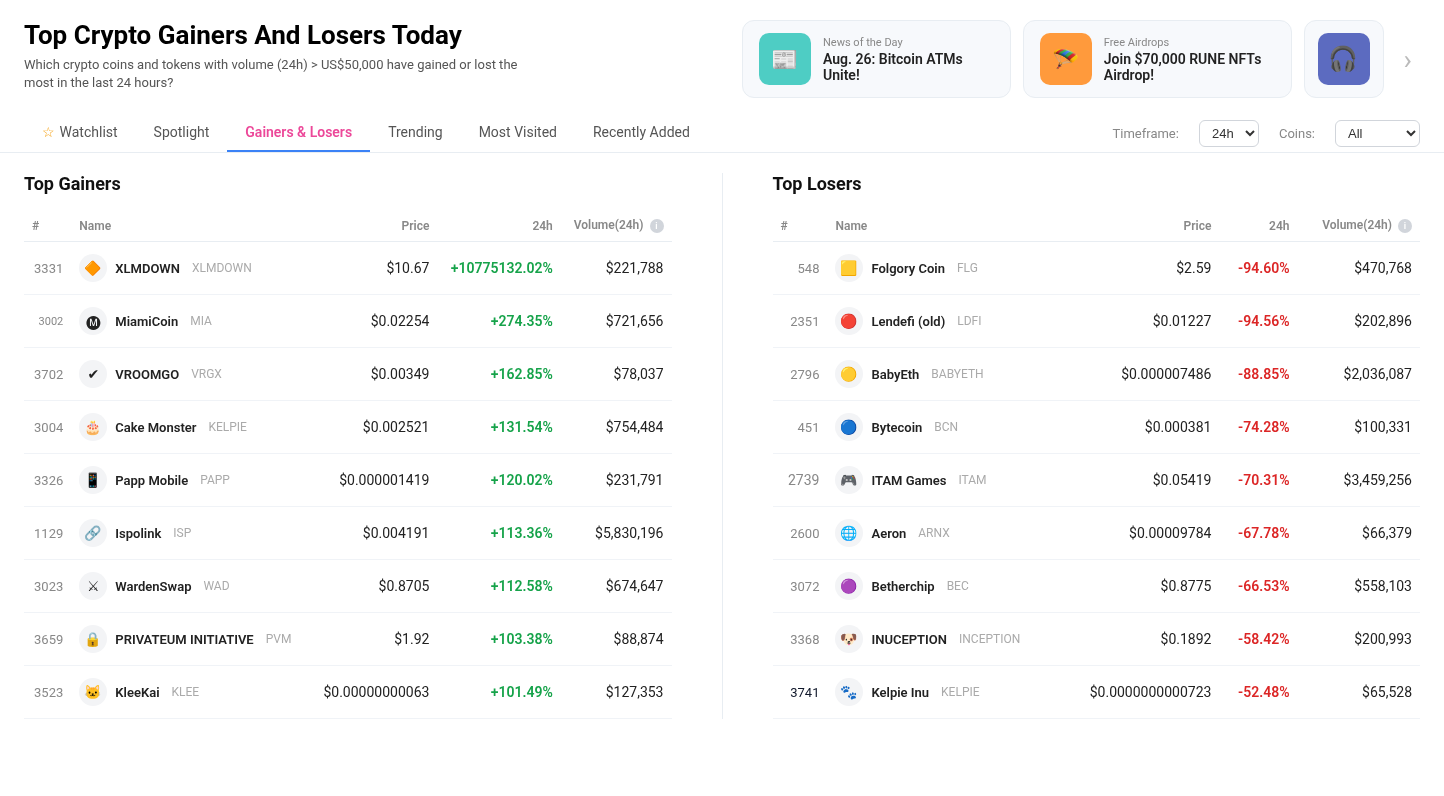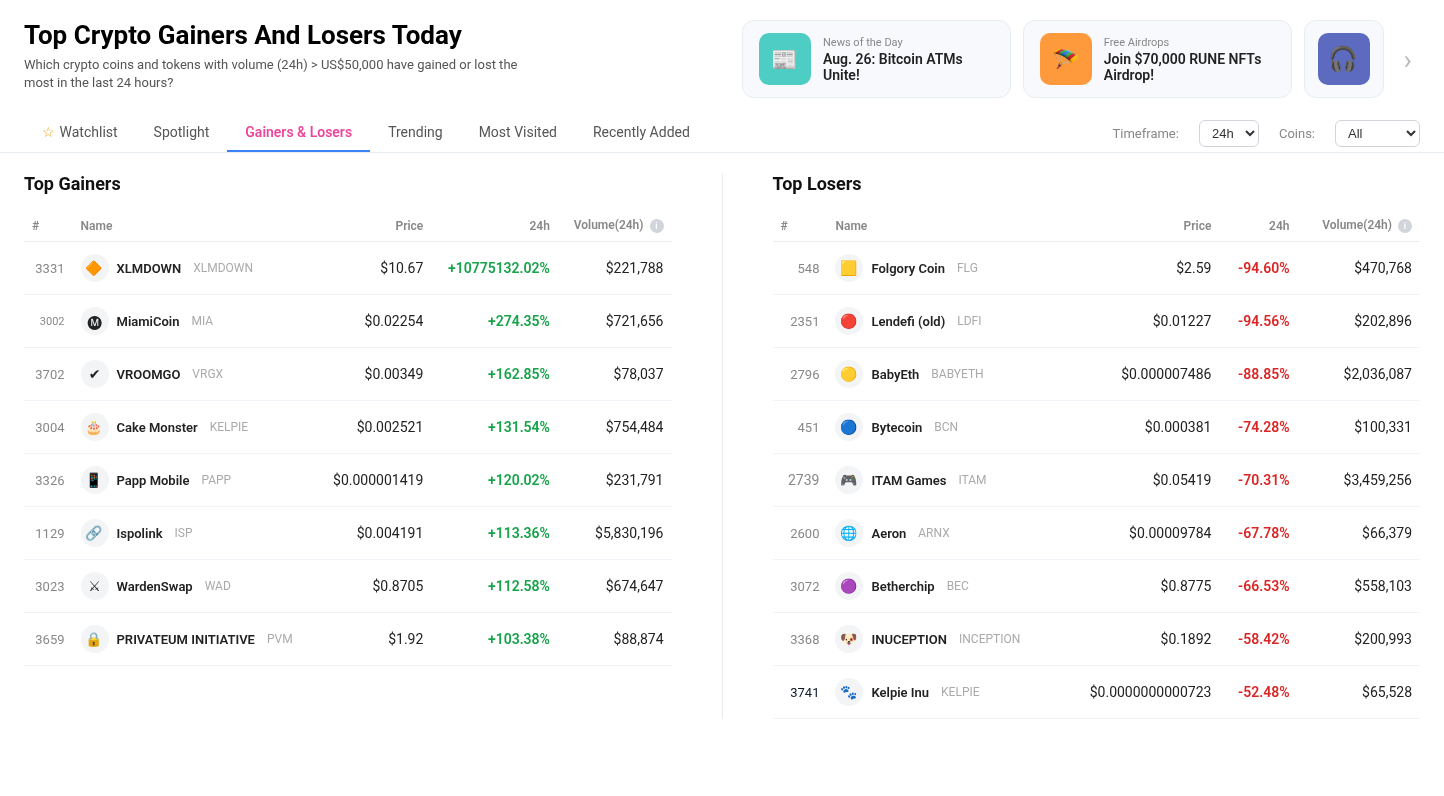--- a/index.html
+++ b/index.html
@@ -222,20 +222,33 @@
       <div class="coin-cell">
         <div class="coin-icon" style="background:#f3f4f6;">🔒</div>
         <span class="coin-name">PRIVATEUM INITIATIVE</span>
         <span class="coin-symbol">PVM</span>
       </div>
     </td>
     <td class="price">$1.92</td>
     <td class="positive">+103.38%</td>
     <td class="volume">$88,874</td>
   </tr>
+          <tr>
+    <td style="color:#888;font-size:13px;">3523</td>
+    <td>
+      <div class="coin-cell">
+        <div class="coin-icon" style="background:#f3f4f6;">🐱</div>
+        <span class="coin-name">KleeKai</span>
+        <span class="coin-symbol">KLEE</span>
+      </div>
+    </td>
+    <td class="price">$0.00000000063</td>
+    <td class="positive">+101.49%</td>
+    <td class="volume">$127,353</td>
+  </tr>
         </tbody>
     </table>
   </div>
 
   <div class="divider"></div>
 
   <div class="table-section">
     <div class="section-title">Top Losers</div>
     <table>
       <thead>

